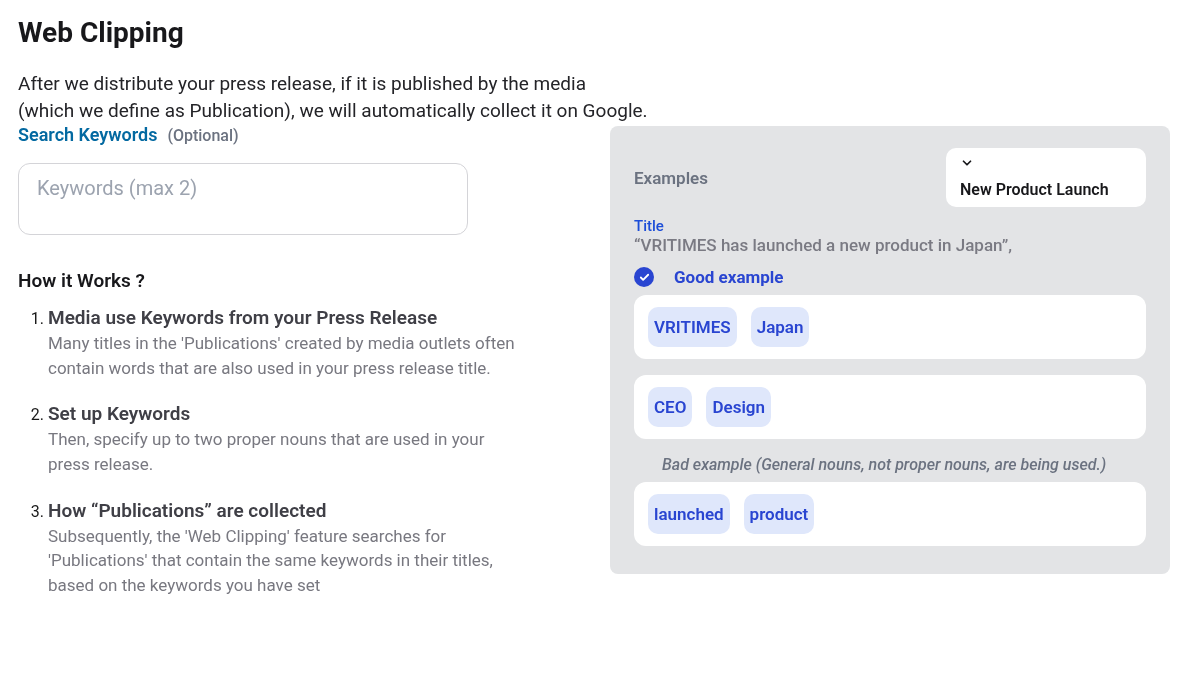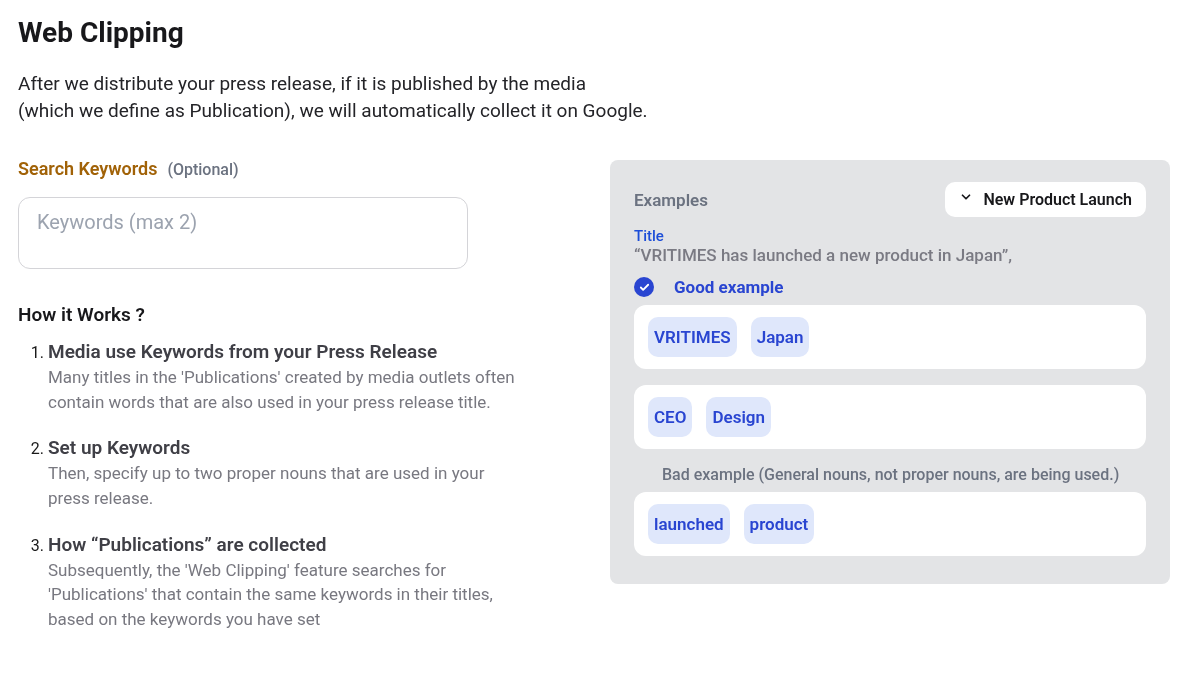--- a/index.html
+++ b/index.html
@@ -15,34 +15,33 @@
   .page-title {
     font-size: 28px;
     font-weight: 700;
     color: #18181b;
     margin-bottom: 22px;
   }
   .page-desc {
     font-size: 19px;
     color: #242428;
     line-height: 1.4;
-    margin-bottom: 34px;
   }
   .columns {
     display: flex;
     gap: 32px;
     align-items: flex-start;
   }
   .left-col { flex: 0 0 560px; }
   .right-col { flex: 0 0 560px; }
 
   .section-label {
     font-size: 18px;
     font-weight: 600;
-    color: #a16207;
+    color: #0369a1;
   }
   .optional {
     font-size: 16px;
     font-weight: 500;
     color: #6b7280;
     margin-left: 6px;
   }
   .keyword-input {
     width: 450px;
     height: 72px;
@@ -100,20 +99,21 @@
     border-radius: 10px;
     padding: 8px 14px;
     display: flex;
     align-items: flex-start;
     gap: 10px;
     font-size: 16px;
     font-weight: 600;
     color: #18181b;
     cursor: pointer;
     min-width: 200px;
+    flex-direction: column;
   }
   .chevron { width: 14px; height: 14px; }
   .title-small {
     font-size: 15px;
     color: #1d4ed8;
     font-weight: 500;
   }
   .example-title {
     font-size: 17px;
     color: #7a7a83;
@@ -217,21 +217,21 @@
       <div class="tag-box">
         <span class="tag">VRITIMES</span>
         <span class="tag">Japan</span>
       </div>
 
       <div class="tag-box">
         <span class="tag">CEO</span>
         <span class="tag">Design</span>
       </div>
 
-      <div class="example-row" style="padding-left:28px;">
+      <div class="example-row" style="padding-left:28px;font-style:italic;">
         <span class="bad-note">Bad example (General nouns, not proper nouns, are being used.)</span>
       </div>
       <div class="tag-box" style="margin-bottom:0;">
         <span class="tag">launched</span>
         <span class="tag">product</span>
       </div>
     </div>
   </div>
 </div>
 

